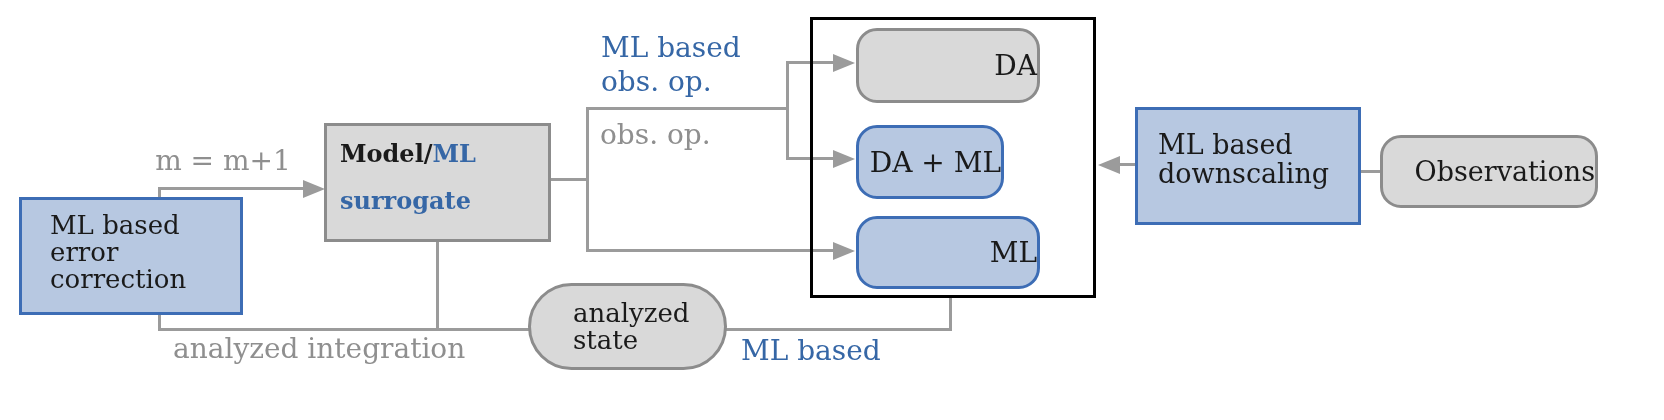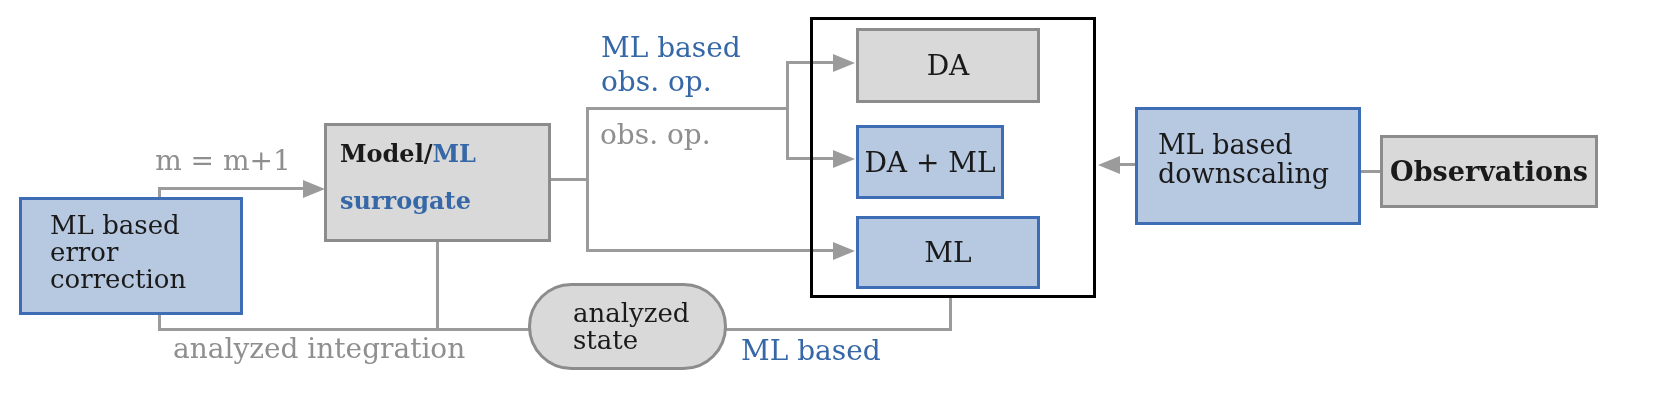--- a/index.html
+++ b/index.html
@@ -11,29 +11,29 @@
   .gray-box{background:#d9d9d9;border:3px solid #8c8c8c;}
   .blue-box{background:#b7c8e1;border:3px solid #3d6db5;}
   .container-box{background:transparent;border:3px solid #000000;}
   .line{position:absolute;background:#9b9b9b;}
   .ah{position:absolute;width:0;height:0;border-top:9px solid transparent;border-bottom:9px solid transparent;}
   .ah-r{border-left:22px solid #9b9b9b;}
   .ah-l{border-right:22px solid #9b9b9b;}
   .lbl{position:absolute;font-size:28px;line-height:33px;white-space:nowrap;}
   .gray-text{color:#8f8f8f;}
   .blue-text{color:#3667a6;}
-  .center-lbl{display:flex;align-items:center;justify-content:center;font-size:28px;}
+  .center-lbl{display:flex;align-items:center;justify-content:flex-end;font-size:28px;border-radius:21px;}
   #error-box{left:19px;top:197px;width:224px;height:118px;padding:12px 0 0 28px;font-size:26px;line-height:27px;}
   #model-box{left:324px;top:123px;width:227px;height:119px;padding:4px 0 0 13px;font-size:24px;line-height:47px;font-weight:bold;}
   #black-box{left:810px;top:17px;width:286px;height:281px;}
   #da-box{left:856px;top:28px;width:184px;height:75px;}
   #daml-box{left:856px;top:125px;width:148px;height:74px;}
   #ml-box{left:856px;top:216px;width:184px;height:73px;}
   #downscaling-box{left:1135px;top:107px;width:226px;height:118px;padding:20px 0 0 20px;font-size:27px;line-height:29px;}
-  #observations-box{left:1380px;top:135px;width:218px;height:73px;font-weight:bold;font-size:27px;}
+  #observations-box{left:1380px;top:135px;width:218px;height:73px;font-weight:normal;font-size:27px;}
   #analyzed-state{left:528px;top:283px;width:199px;height:87px;border-radius:44px;padding:14px 0 0 42px;font-size:26px;line-height:27px;}
   #iteration-label{left:140px;top:144px;width:166px;text-align:center;}
   #forward-label{left:173px;top:332px;}
   #ml-obs-op-label{left:601px;top:31px;line-height:34px;}
   #obs-op-label{left:600px;top:118px;}
   #disaggregation-label{left:741px;top:335px;line-height:32px;}
 </style>
 </head>
 <body>
 

